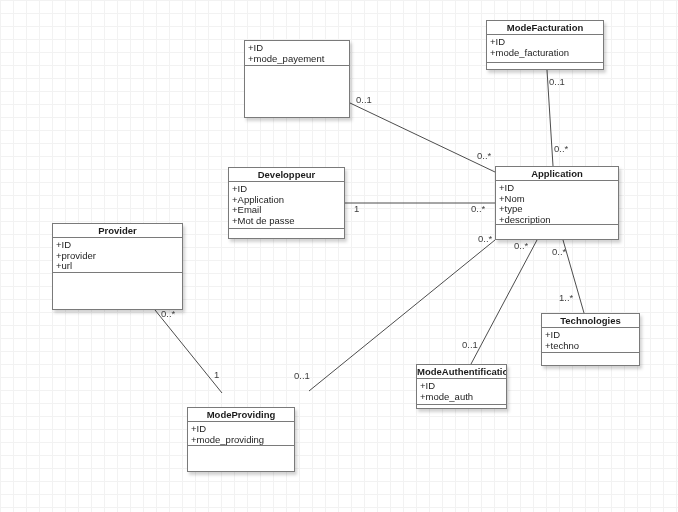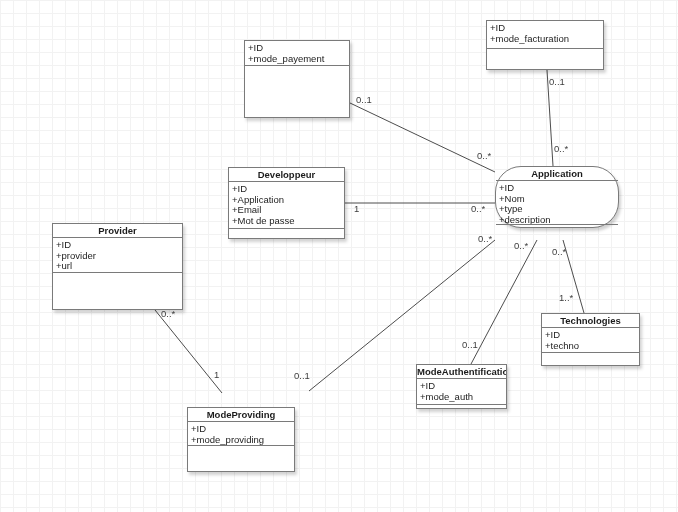--- a/index.html
+++ b/index.html
@@ -84,37 +84,38 @@
       <line x1="155" y1="310" x2="222" y2="393"></line>
     </svg>
 <div class="class-box" style="left: 244px; top: 40px; width: 106px; height: 78px;">
       <div class="class-attrs" style="height: 25px;">
         <div class="attr-line">+ID</div>
         <div class="attr-line">+mode_payement</div>
       </div>
       <div></div>
     </div>
     <div class="class-box" style="left: 486px; top: 20px; width: 118px; height: 50px;">
+      <div class="class-title">ModeFacturation</div>
       <div class="class-attrs" style="height: 28px;">
         <div class="attr-line">+ID</div>
         <div class="attr-line">+mode_facturation</div>
       </div>
       <div></div>
     </div>
     <div class="class-box" style="left: 228px; top: 167px; width: 117px; height: 72px;">
       <div class="class-title">Developpeur</div>
       <div class="class-attrs" style="height: 47px;">
         <div class="attr-line">+ID</div>
         <div class="attr-line">+Application</div>
         <div class="attr-line">+Email</div>
         <div class="attr-line">+Mot de passe</div>
       </div>
       <div></div>
     </div>
-    <div class="class-box" style="left: 495px; top: 166px; width: 124px; height: 62px; border-radius: 26px;">
+    <div class="class-box" style="left: 495px; top: 166px; width: 124px; height: 74px;">
       <div class="class-title">Application</div>
       <div class="class-attrs" style="height: 44px;">
         <div class="attr-line">+ID</div>
         <div class="attr-line">+Nom</div>
         <div class="attr-line">+type</div>
         <div class="attr-line">+description</div>
       </div>
       <div></div>
     </div>
     <div class="class-box" style="left: 52px; top: 223px; width: 131px; height: 87px;">

